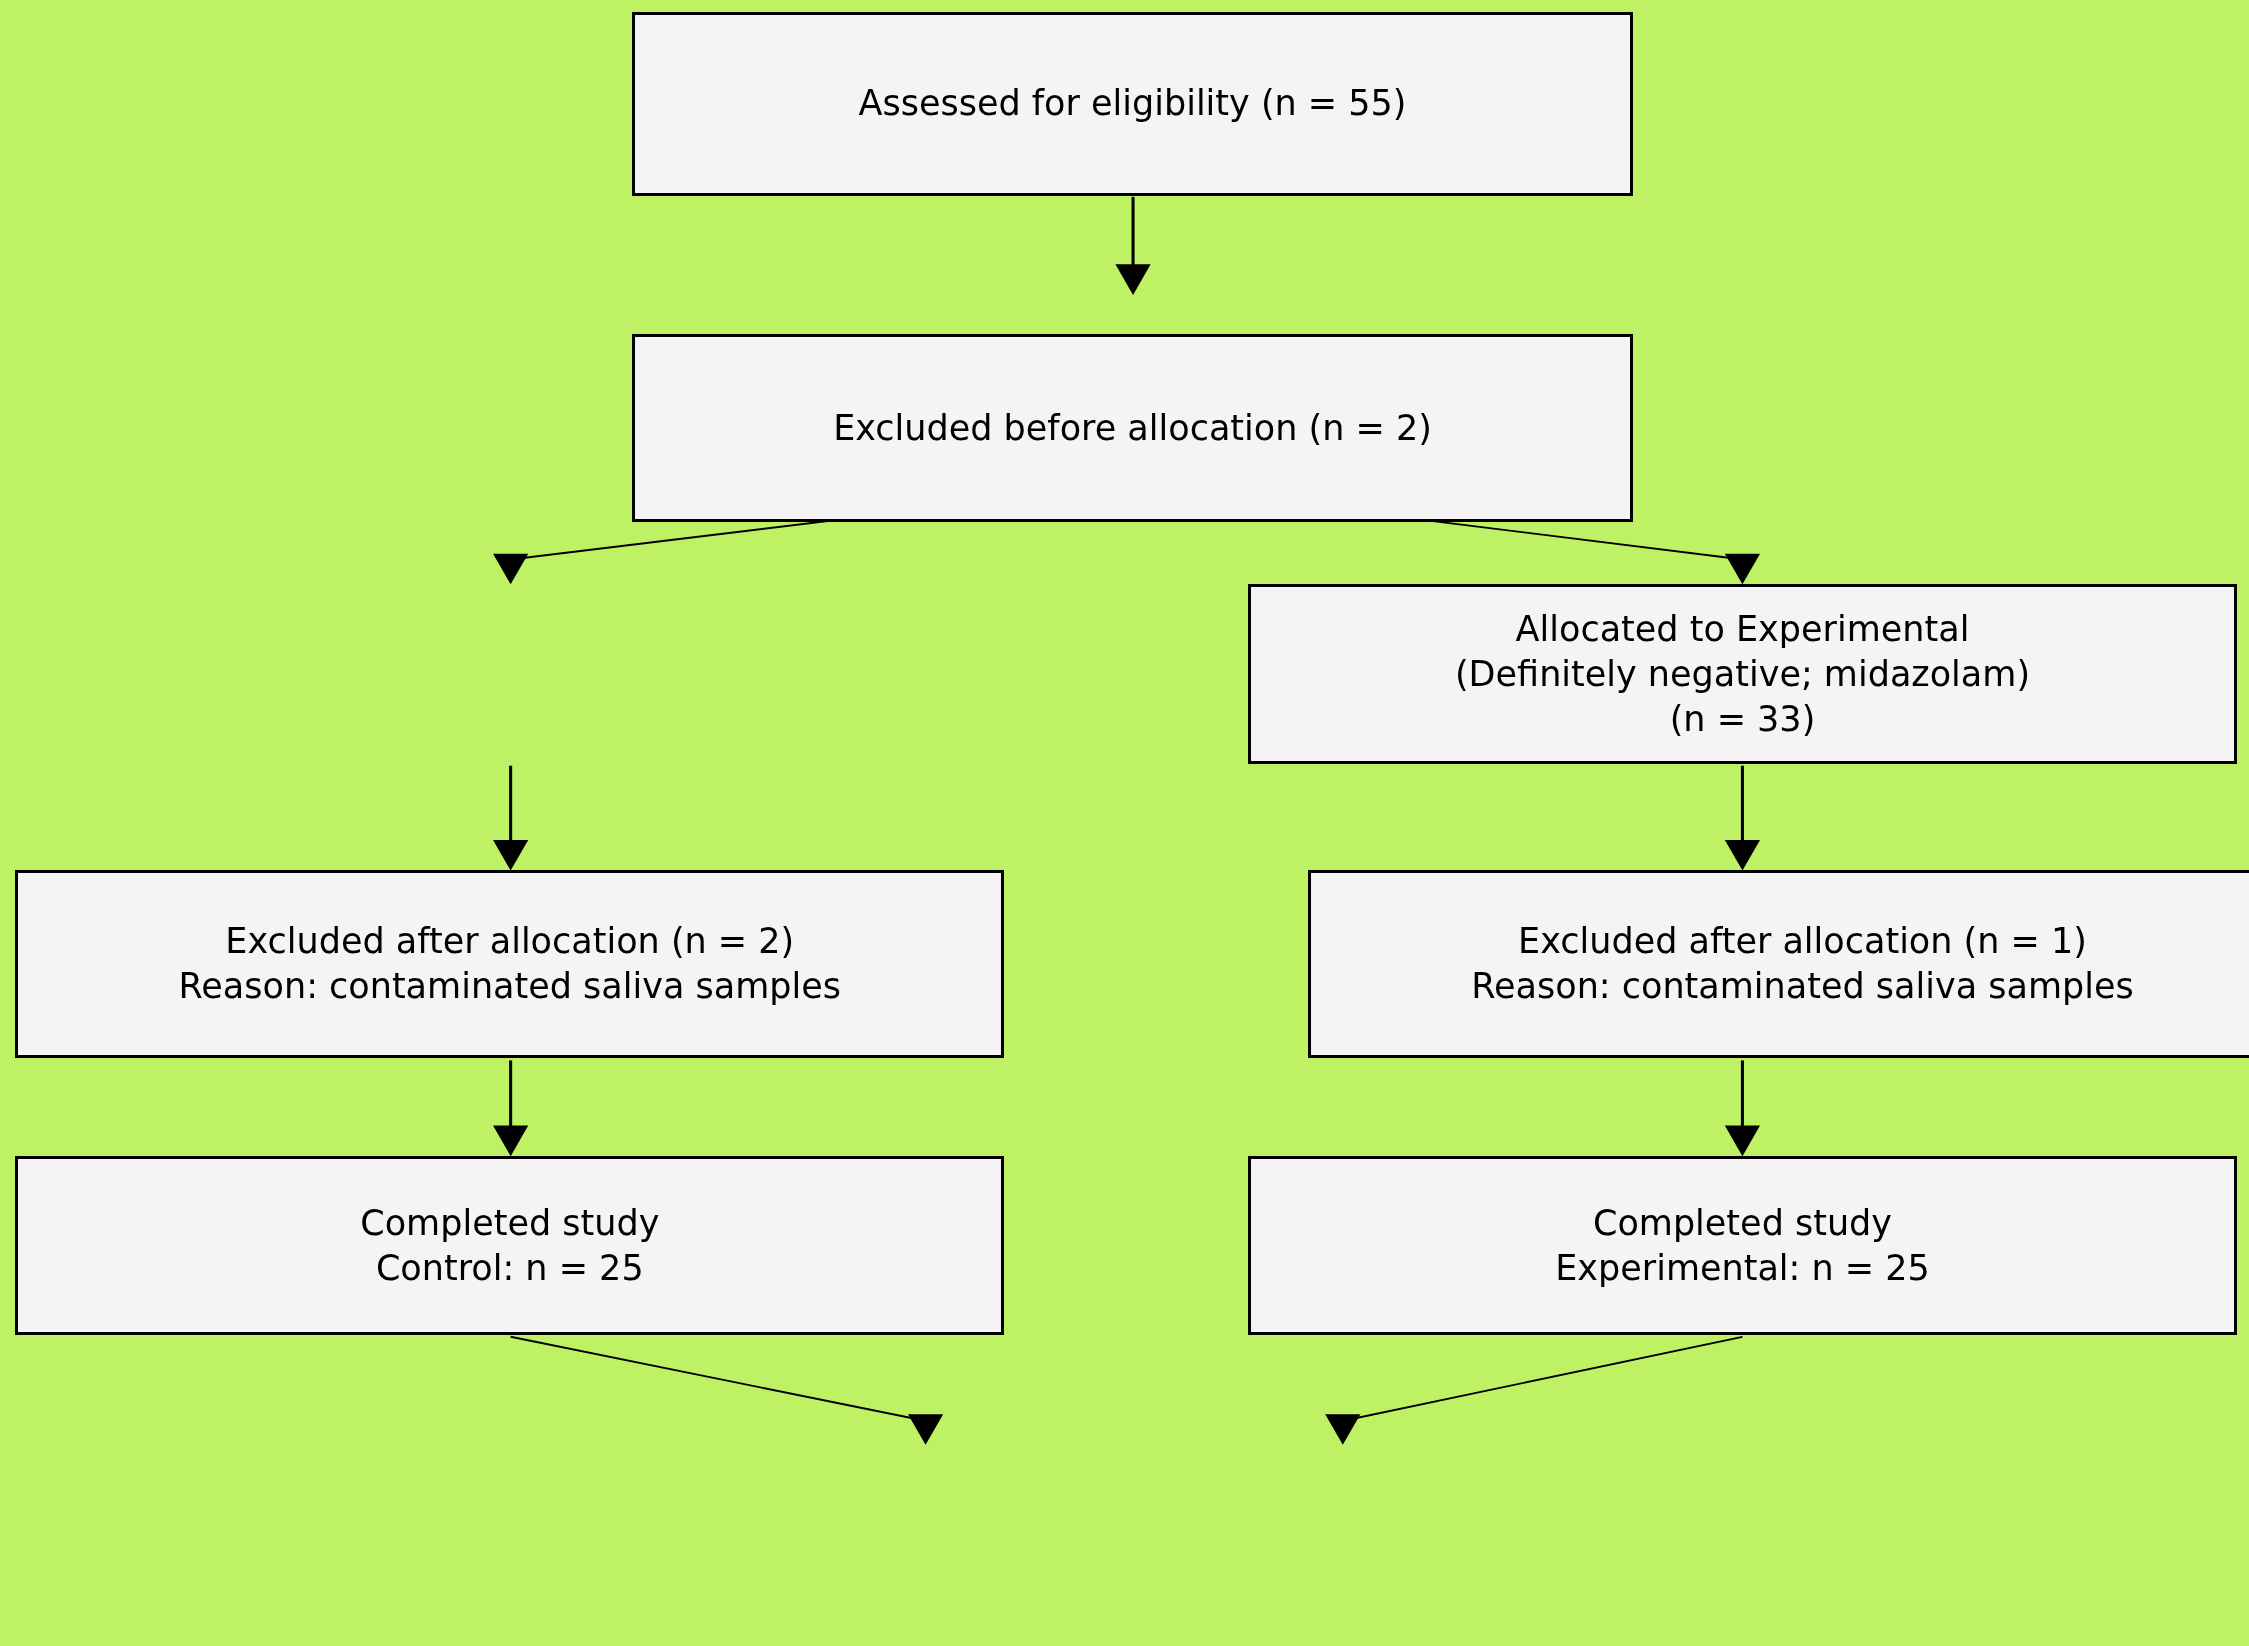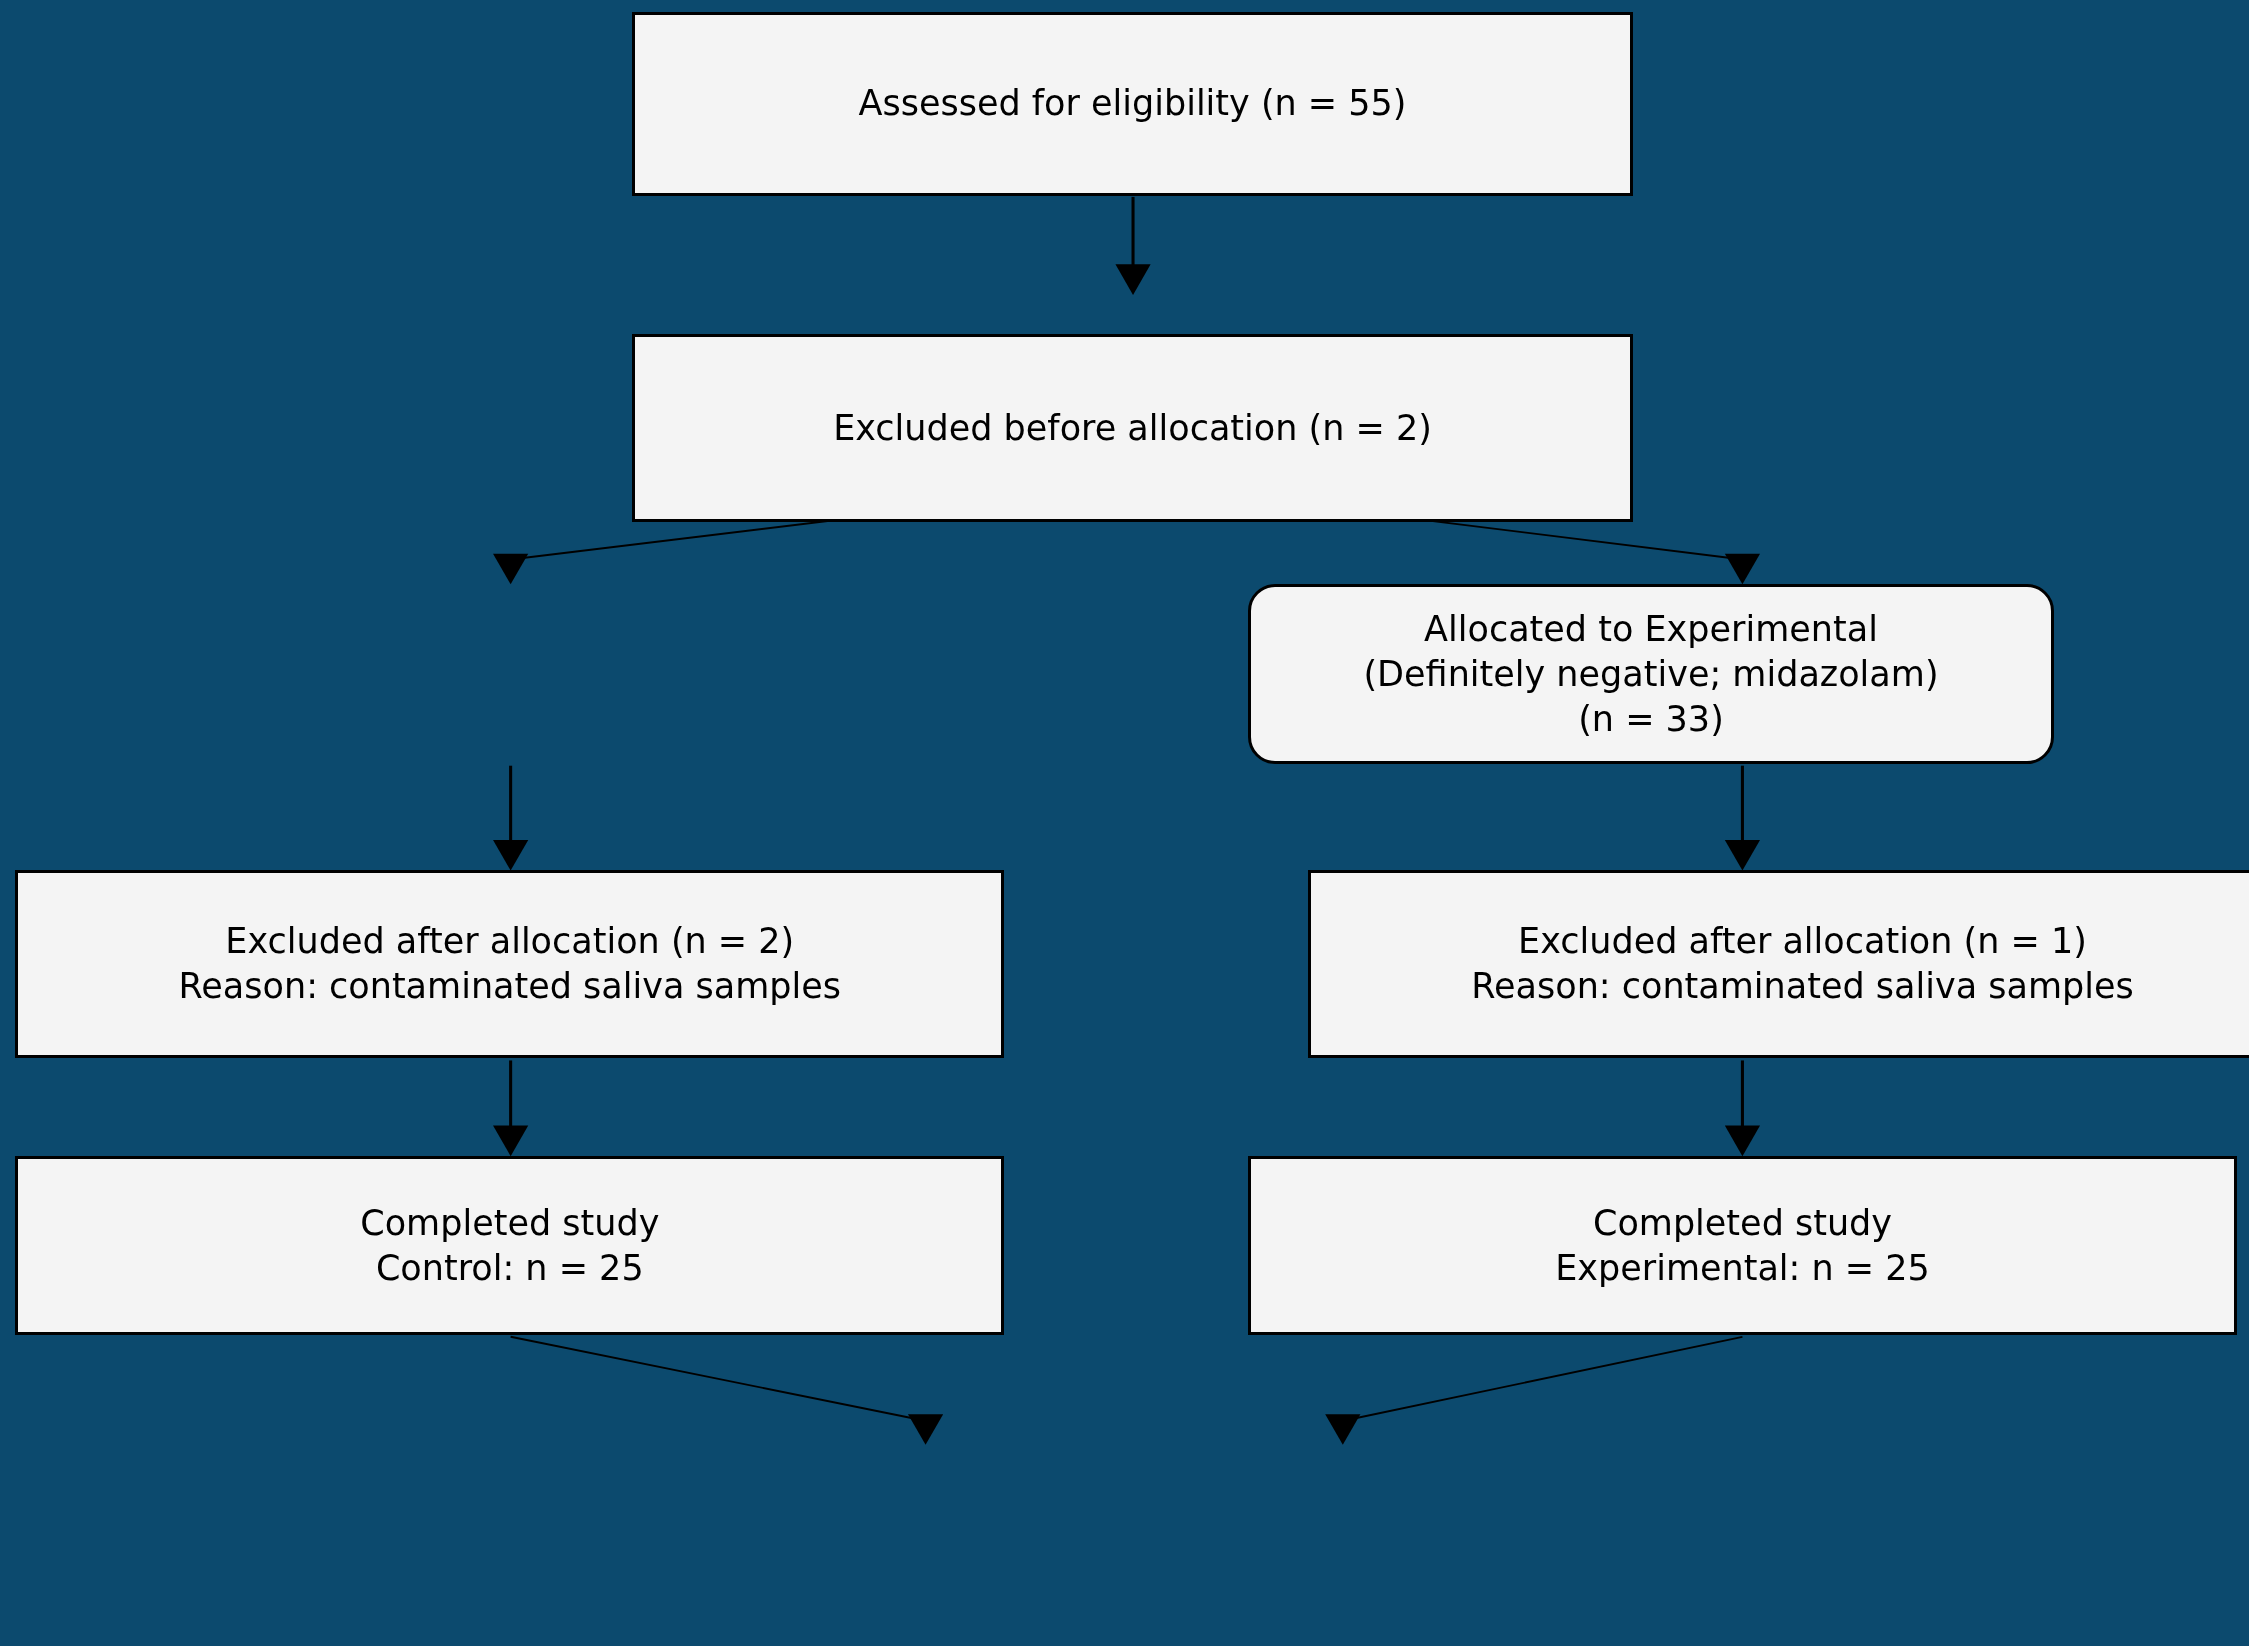--- a/index.html
+++ b/index.html
@@ -4,21 +4,21 @@
 <style>
   html, body {
     margin: 0;
     padding: 0;
     background: #ffffff;
   }
   #canvas {
     position: relative;
     width: 2250px;
     height: 1647px;
-    background: #0c4a6e;
+    background: #bef264;
     font-family: "DejaVu Sans", "Liberation Sans", sans-serif;
     color: #000000;
     overflow: hidden;
   }
   .flow-box {
     position: absolute;
     box-sizing: border-box;
     background: #f4f4f4;
     border: 3.8px solid #000000;
     display: flex;
@@ -36,21 +36,21 @@
   }
   
   #box-assessed        { left: 632px; top: 11.5px;   width: 1001px; height: 184px; }
   #box-excluded-before { left: 632px; top: 295px;  width: 1001px; height: 188px; margin-top: 39px; }
   #box-analysed        { left: 632px; top: 1445px; width: 1001px; height: 181px; }
   
   #box-allocated-control        { left: 15.3px; top: 584px;  width: 989px; height: 180px; }
   #box-excluded-after-control   { left: 15.3px; top: 870px; width: 989px; height: 188px; }
   #box-completed-control        { left: 15.3px; top: 1156px; width: 989px; height: 179px; }
   
-  #box-allocated-experimental      { left: 1248px; top: 584px;  width: 806px; height: 180px; border-radius: 27px; }
+  #box-allocated-experimental      { left: 1248px; top: 584px;  width: 989px; height: 180px; }
   #box-excluded-after-experimental { left: 1308px; top: 870px; width: 989px; height: 188px; }
   #box-completed-experimental      { left: 1248px; top: 1156px; width: 989px; height: 179px; }
 
   #arrow-layer {
     position: absolute;
     left: 0;
     top: 0;
     width: 2250px;
     height: 1647px;
     pointer-events: none;

